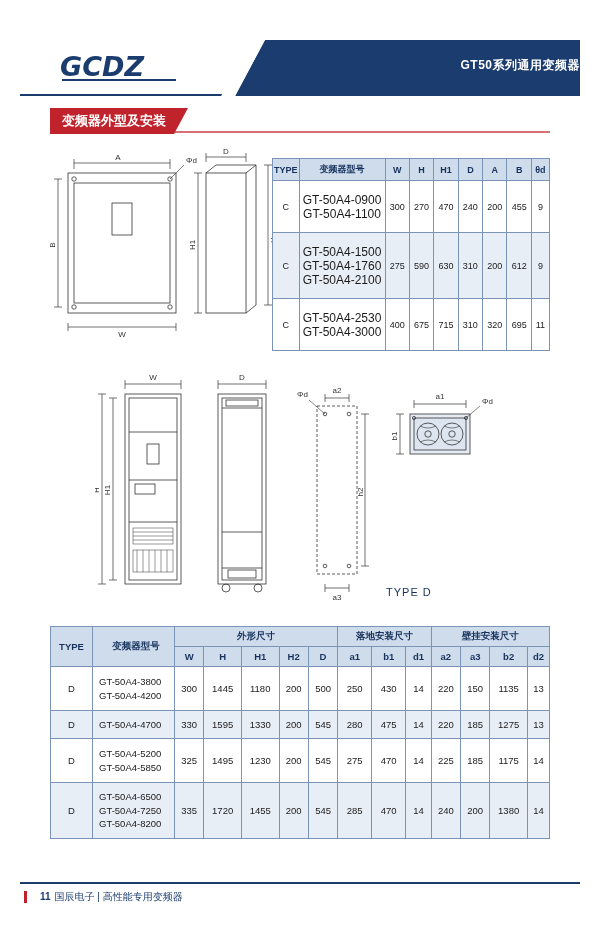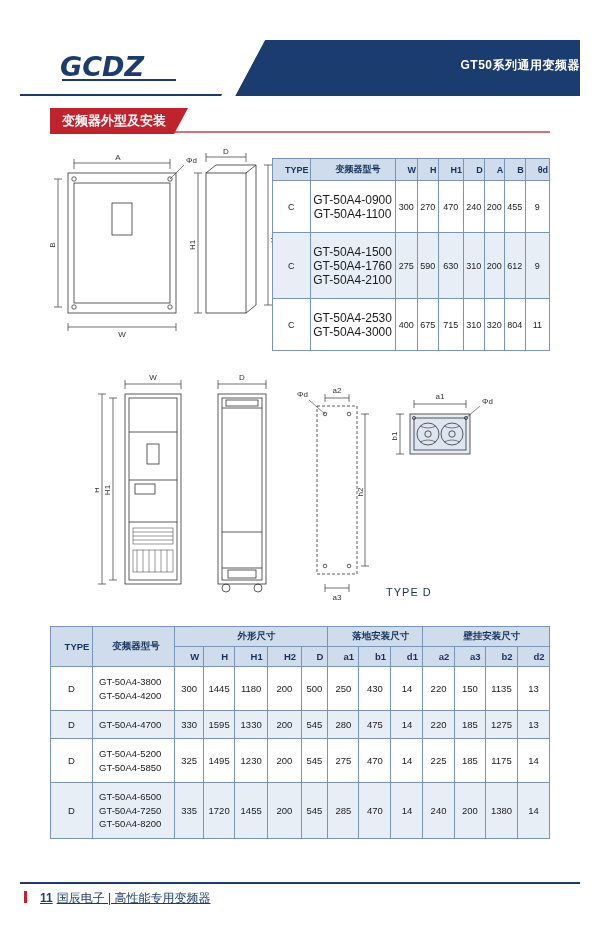--- a/index.html
+++ b/index.html
@@ -101,21 +101,20 @@
     text-align: center;
     vertical-align: middle;
     color: #1a1a1a;
     font-weight: normal;
     padding: 2px 1px;
   }
   table th {
     background: #cfdcec;
     color: #16325c;
     font-weight: bold;
-    padding-left: 12px;
   }
   .t1 {
     position: absolute;
     top: 158px; left: 272px;
     width: 278px;
   }
   .t1 th { height: 22px; font-size: 9px; }
   .t1 td { height: 26px; }
   .t1 .rowA td { height: 52px; }
   .t1 .rowB td { height: 66px; }
@@ -151,23 +150,22 @@
 
   
   .footer-rule {
     position: absolute;
     left: 20px; top: 882px; width: 560px;
     height: 2px; background: #1b3c6e;
   }
   .footer {
     position: absolute;
     left: 40px; top: 890px;
-    font-size: 12px;
+    font-size: 10px;
     color: #1b3c6e;
-    text-decoration: underline;
   }
   .footer .pg { font-weight: bold; margin-right: 4px; }
   .footer-bar {
     position: absolute;
     left: 24px; top: 891px;
     width: 3px; height: 12px;
     background: #c0232c;
   }
 </style>
 </head>
@@ -290,21 +288,21 @@
       <td class="typecol">C</td>
       <td class="modelcol">
         <div class="model-lines">GT-50A4-2530</div>
         <div class="model-lines">GT-50A4-3000</div>
       </td>
       <td>400</td>
       <td>675</td>
       <td>715</td>
       <td>310</td>
       <td>320</td>
-      <td>804</td>
+      <td>695</td>
       <td>11</td>
     </tr>
   </tbody>
 </table>
 
 <svg class="drawing" style="left:95px; top:372px;" width="110" height="240" viewBox="0 0 110 240">
   <g stroke="#333" fill="none" stroke-width="0.8">
     <rect x="30" y="22" width="56" height="190"></rect>
     <rect x="34" y="26" width="48" height="182"></rect>
     <path d="M34 60 L82 60"></path>

